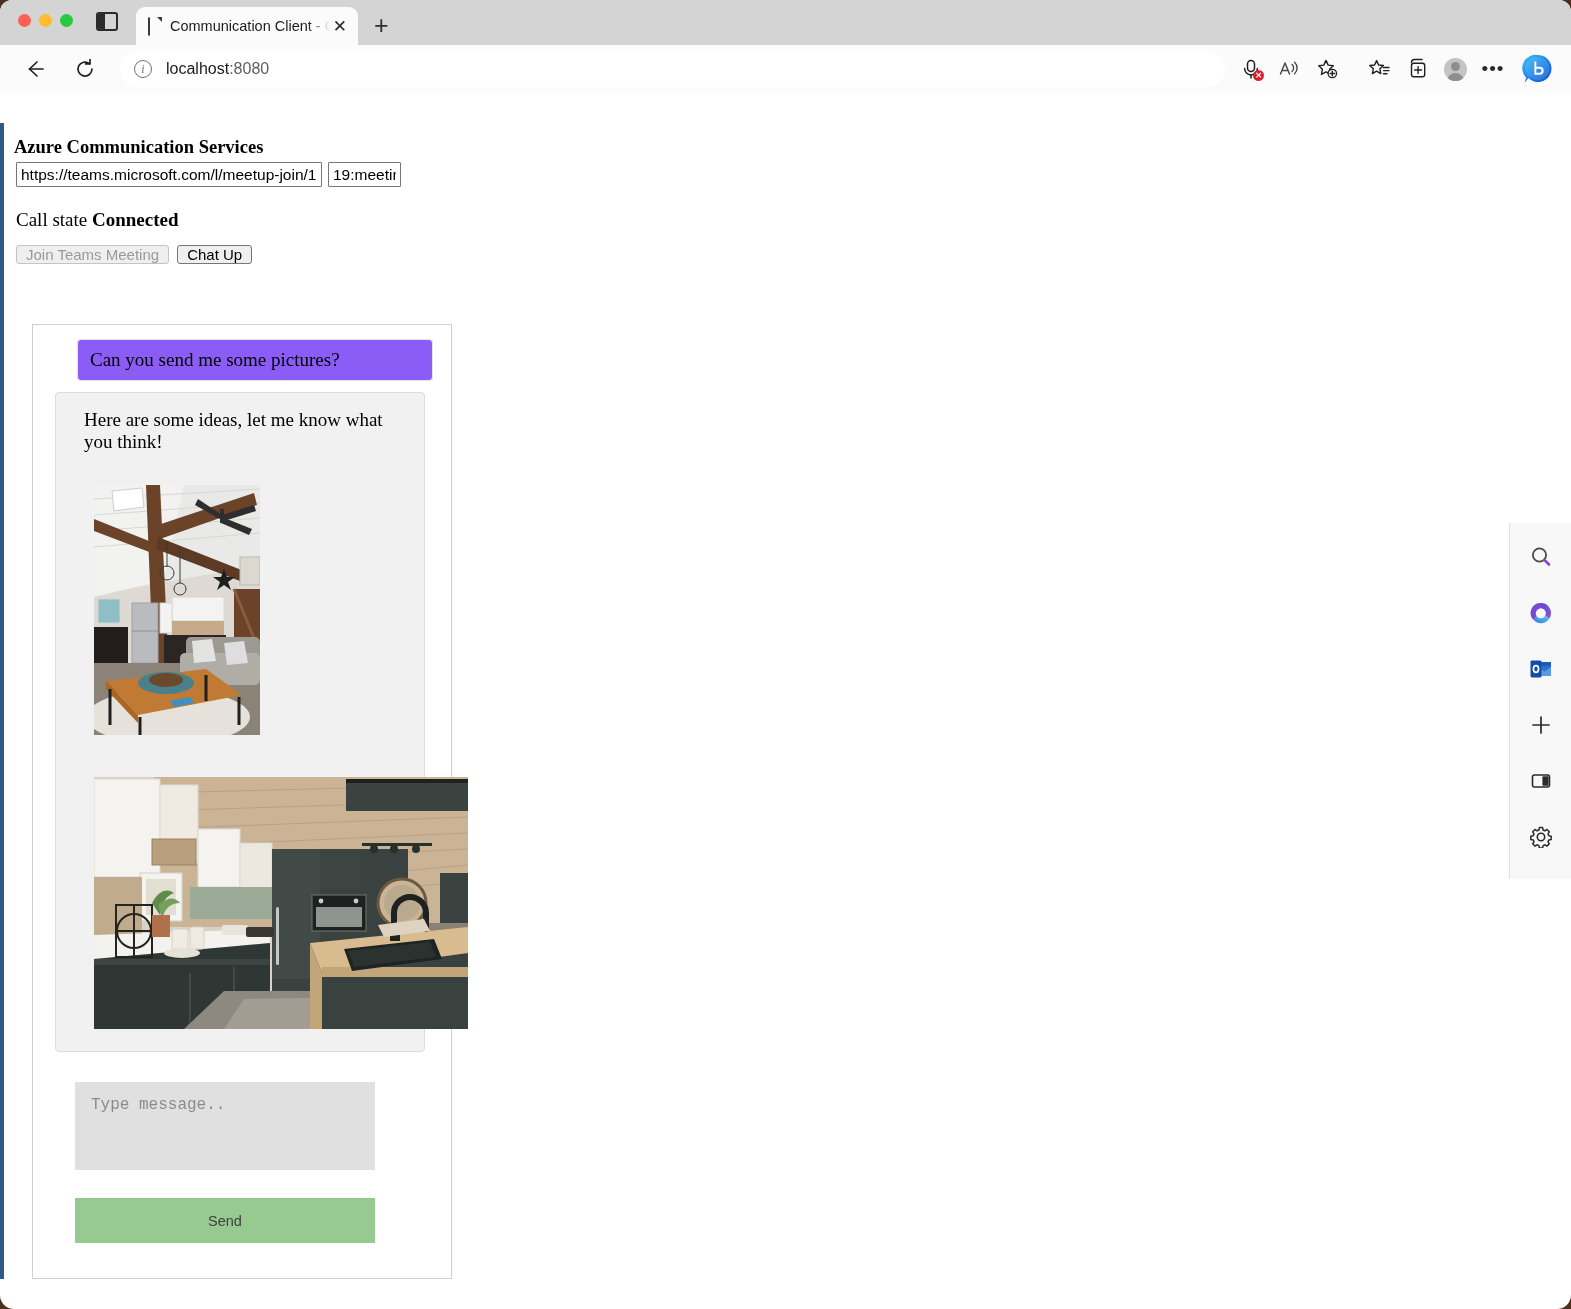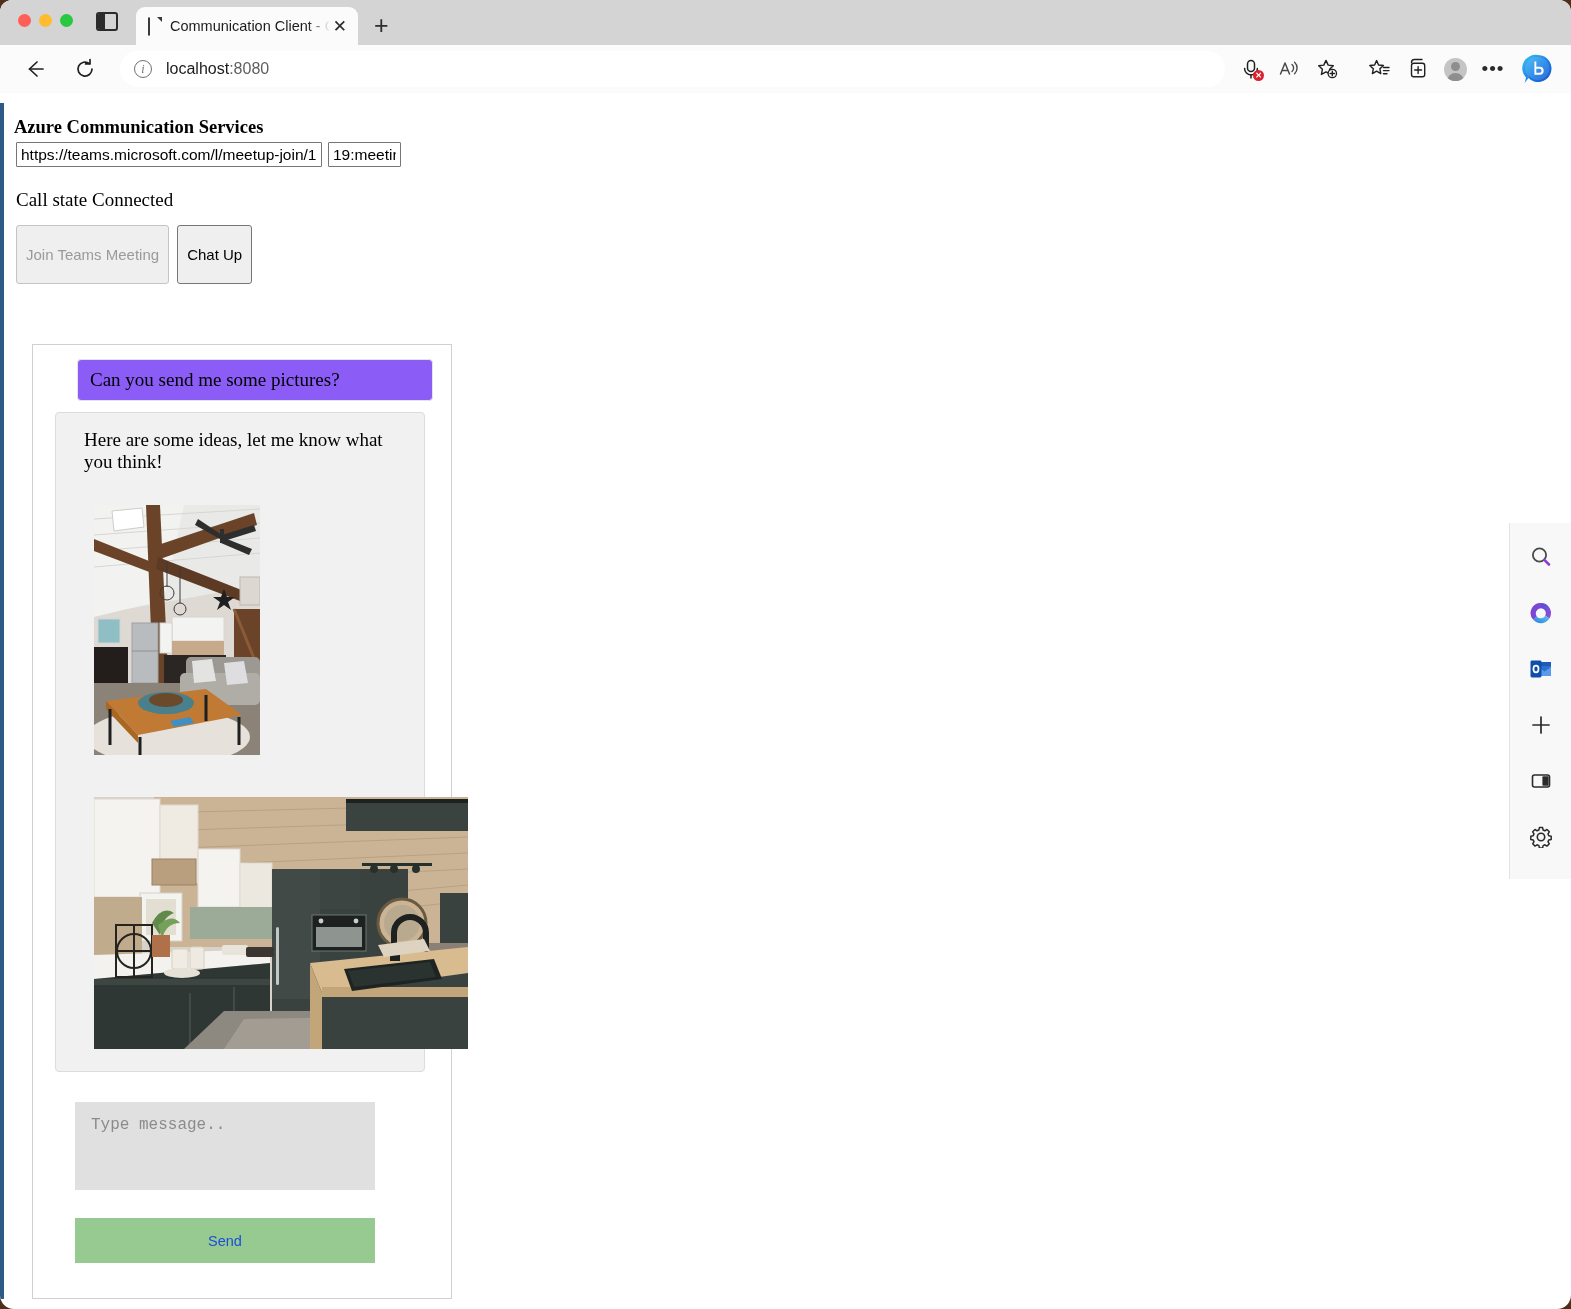--- a/index.html
+++ b/index.html
@@ -218,27 +218,27 @@
   }
   #meeting-link-input { width: 306px; }
   #thread-id-input    { width: 73px; }
 
   #call-state-line {
     font-family: "Liberation Serif", serif;
     font-size: 19px;
     color: #000;
     margin: 22px 0 14px 2px;
   }
-  #call-state-line b { font-weight: normal; }
+  #call-state-line b { font-weight: bold; }
 
   #call-buttons { display: flex; gap: 8px; margin-left: 2px; }
   .html-button {
     font-family: "Liberation Sans", sans-serif;
     font-size: 15px;
-    padding: 20px 9px;
+    padding: 0 9px;
     border: 1px solid #767676;
     border-radius: 3px;
     background: #efefef;
     color: #000;
   }
   #join-meeting-button { color: #9a9a9a; background: #efefef; border-color: #c4c4c4; }
   #hang-up-button { background: #efefef; }
 
   
   #chat-widget {
@@ -302,21 +302,21 @@
     font-size: 16px;
     color: #6f6f6f;
     display: block;
   }
   #message-input::placeholder { color: #8b8b8b; }
   #send-button {
     margin-top: 28px;
     width: 300px; height: 45px;
     background: #97ca90;
     border: none;
-    color: #1d4ed8;
+    color: #404040;
     font-size: 14.5px;
     font-family: "Liberation Sans", sans-serif;
     display: flex; align-items: center; justify-content: center;
   }
 
   
   #edgebar {
     width: 62px;
     background: #f8f8f8;
     border-left: 1px solid #e2e2e2;

